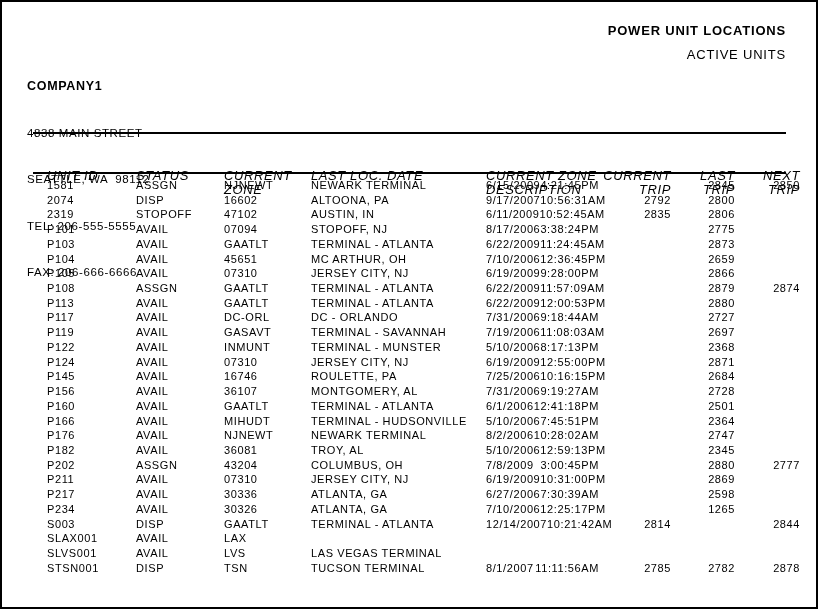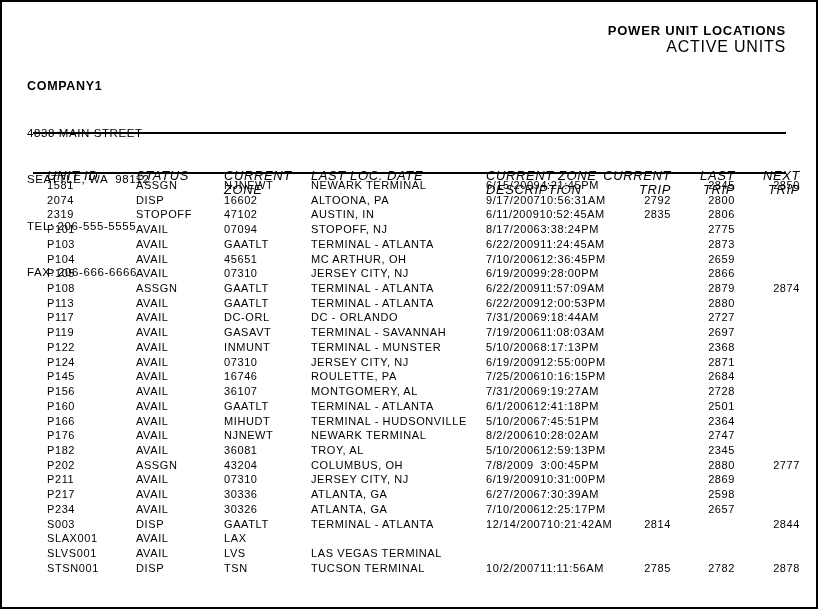--- a/index.html
+++ b/index.html
@@ -22,24 +22,25 @@
   }
   .report-title {
     font-size: 13px;
     font-weight: bold;
     letter-spacing: 0.8px;
     line-height: 16px;
     white-space: pre;
     margin-left: 14px;
   }
   .report-subtitle {
-    font-size: 16px;
+    font-size: 13px;
     letter-spacing: 0.8px;
     line-height: 16px;
     white-space: pre;
+    margin-top: 8px;
   }
   .company-block {
     position: absolute;
     top: 46px;
     left: 25px;
     line-height: 15.5px;
     font-size: 11.5px;
     letter-spacing: 0.6px;
     white-space: pre;
   }
@@ -444,21 +445,21 @@
   <div class="grid-row">
     <div class="cell">P234</div>
     <div class="cell">AVAIL</div>
     <div class="cell">30326</div>
     <div class="cell">ATLANTA, GA</div>
     <div class="cell datetime">
       <span>7/10/2006</span>
       <span>12:25:17PM</span>
     </div>
     <div class="cell num"></div>
-    <div class="cell num">2657</div>
+    <div class="cell num">1265</div>
     <div class="cell num"></div>
   </div>
 
   <div class="grid-row">
     <div class="cell">S003</div>
     <div class="cell">DISP</div>
     <div class="cell">GAATLT</div>
     <div class="cell">TERMINAL - ATLANTA</div>
     <div class="cell datetime">
       <span>12/14/2007</span>
@@ -495,21 +496,21 @@
     <div class="cell num"></div>
     <div class="cell num"></div>
   </div>
 
   <div class="grid-row">
     <div class="cell">STSN001</div>
     <div class="cell">DISP</div>
     <div class="cell">TSN</div>
     <div class="cell">TUCSON TERMINAL</div>
     <div class="cell datetime">
-      <span>10/2/2007</span>
+      <span>8/1/2007</span>
       <span>11:11:56AM</span>
     </div>
     <div class="cell num">2785</div>
     <div class="cell num">2782</div>
     <div class="cell num">2878</div>
   </div>
 </div>
 
 </div>
 

